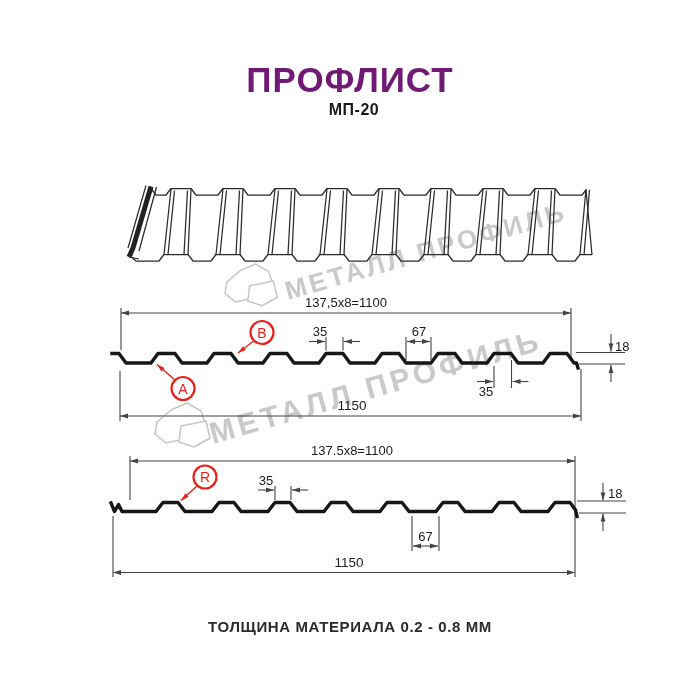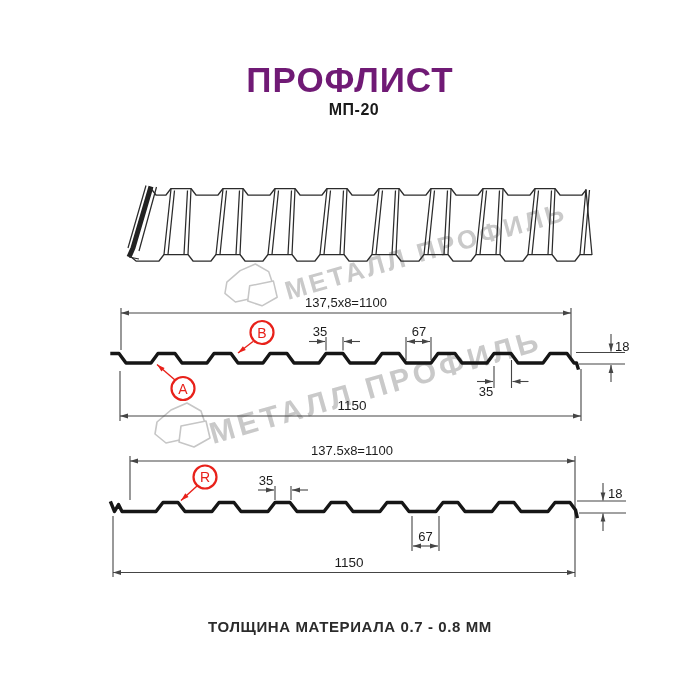--- a/index.html
+++ b/index.html
@@ -141,13 +141,13 @@
     <line class="dim" x1="603" y1="483" x2="603" y2="500.5" marker-end="url(#ah)"></line>
     <line class="dim" x1="603" y1="531" x2="603" y2="513.5" marker-end="url(#ah)"></line>
     <text x="608" y="498">18</text>
 
     <path class="dim" d="M113,516 V577"></path>
     <line class="dim" x1="113" y1="572.5" x2="575" y2="572.5" marker-start="url(#ah)" marker-end="url(#ah)"></line>
     <text x="349" y="567" text-anchor="middle" style="font-size:13.5px">1150</text>
   </g>
 </svg>
 
-<div class="footer">ТОЛЩИНА МАТЕРИАЛА 0.7 - 0.8 ММ</div>
+<div class="footer">ТОЛЩИНА МАТЕРИАЛА 0.2 - 0.8 ММ</div>
 
 </body></html>

